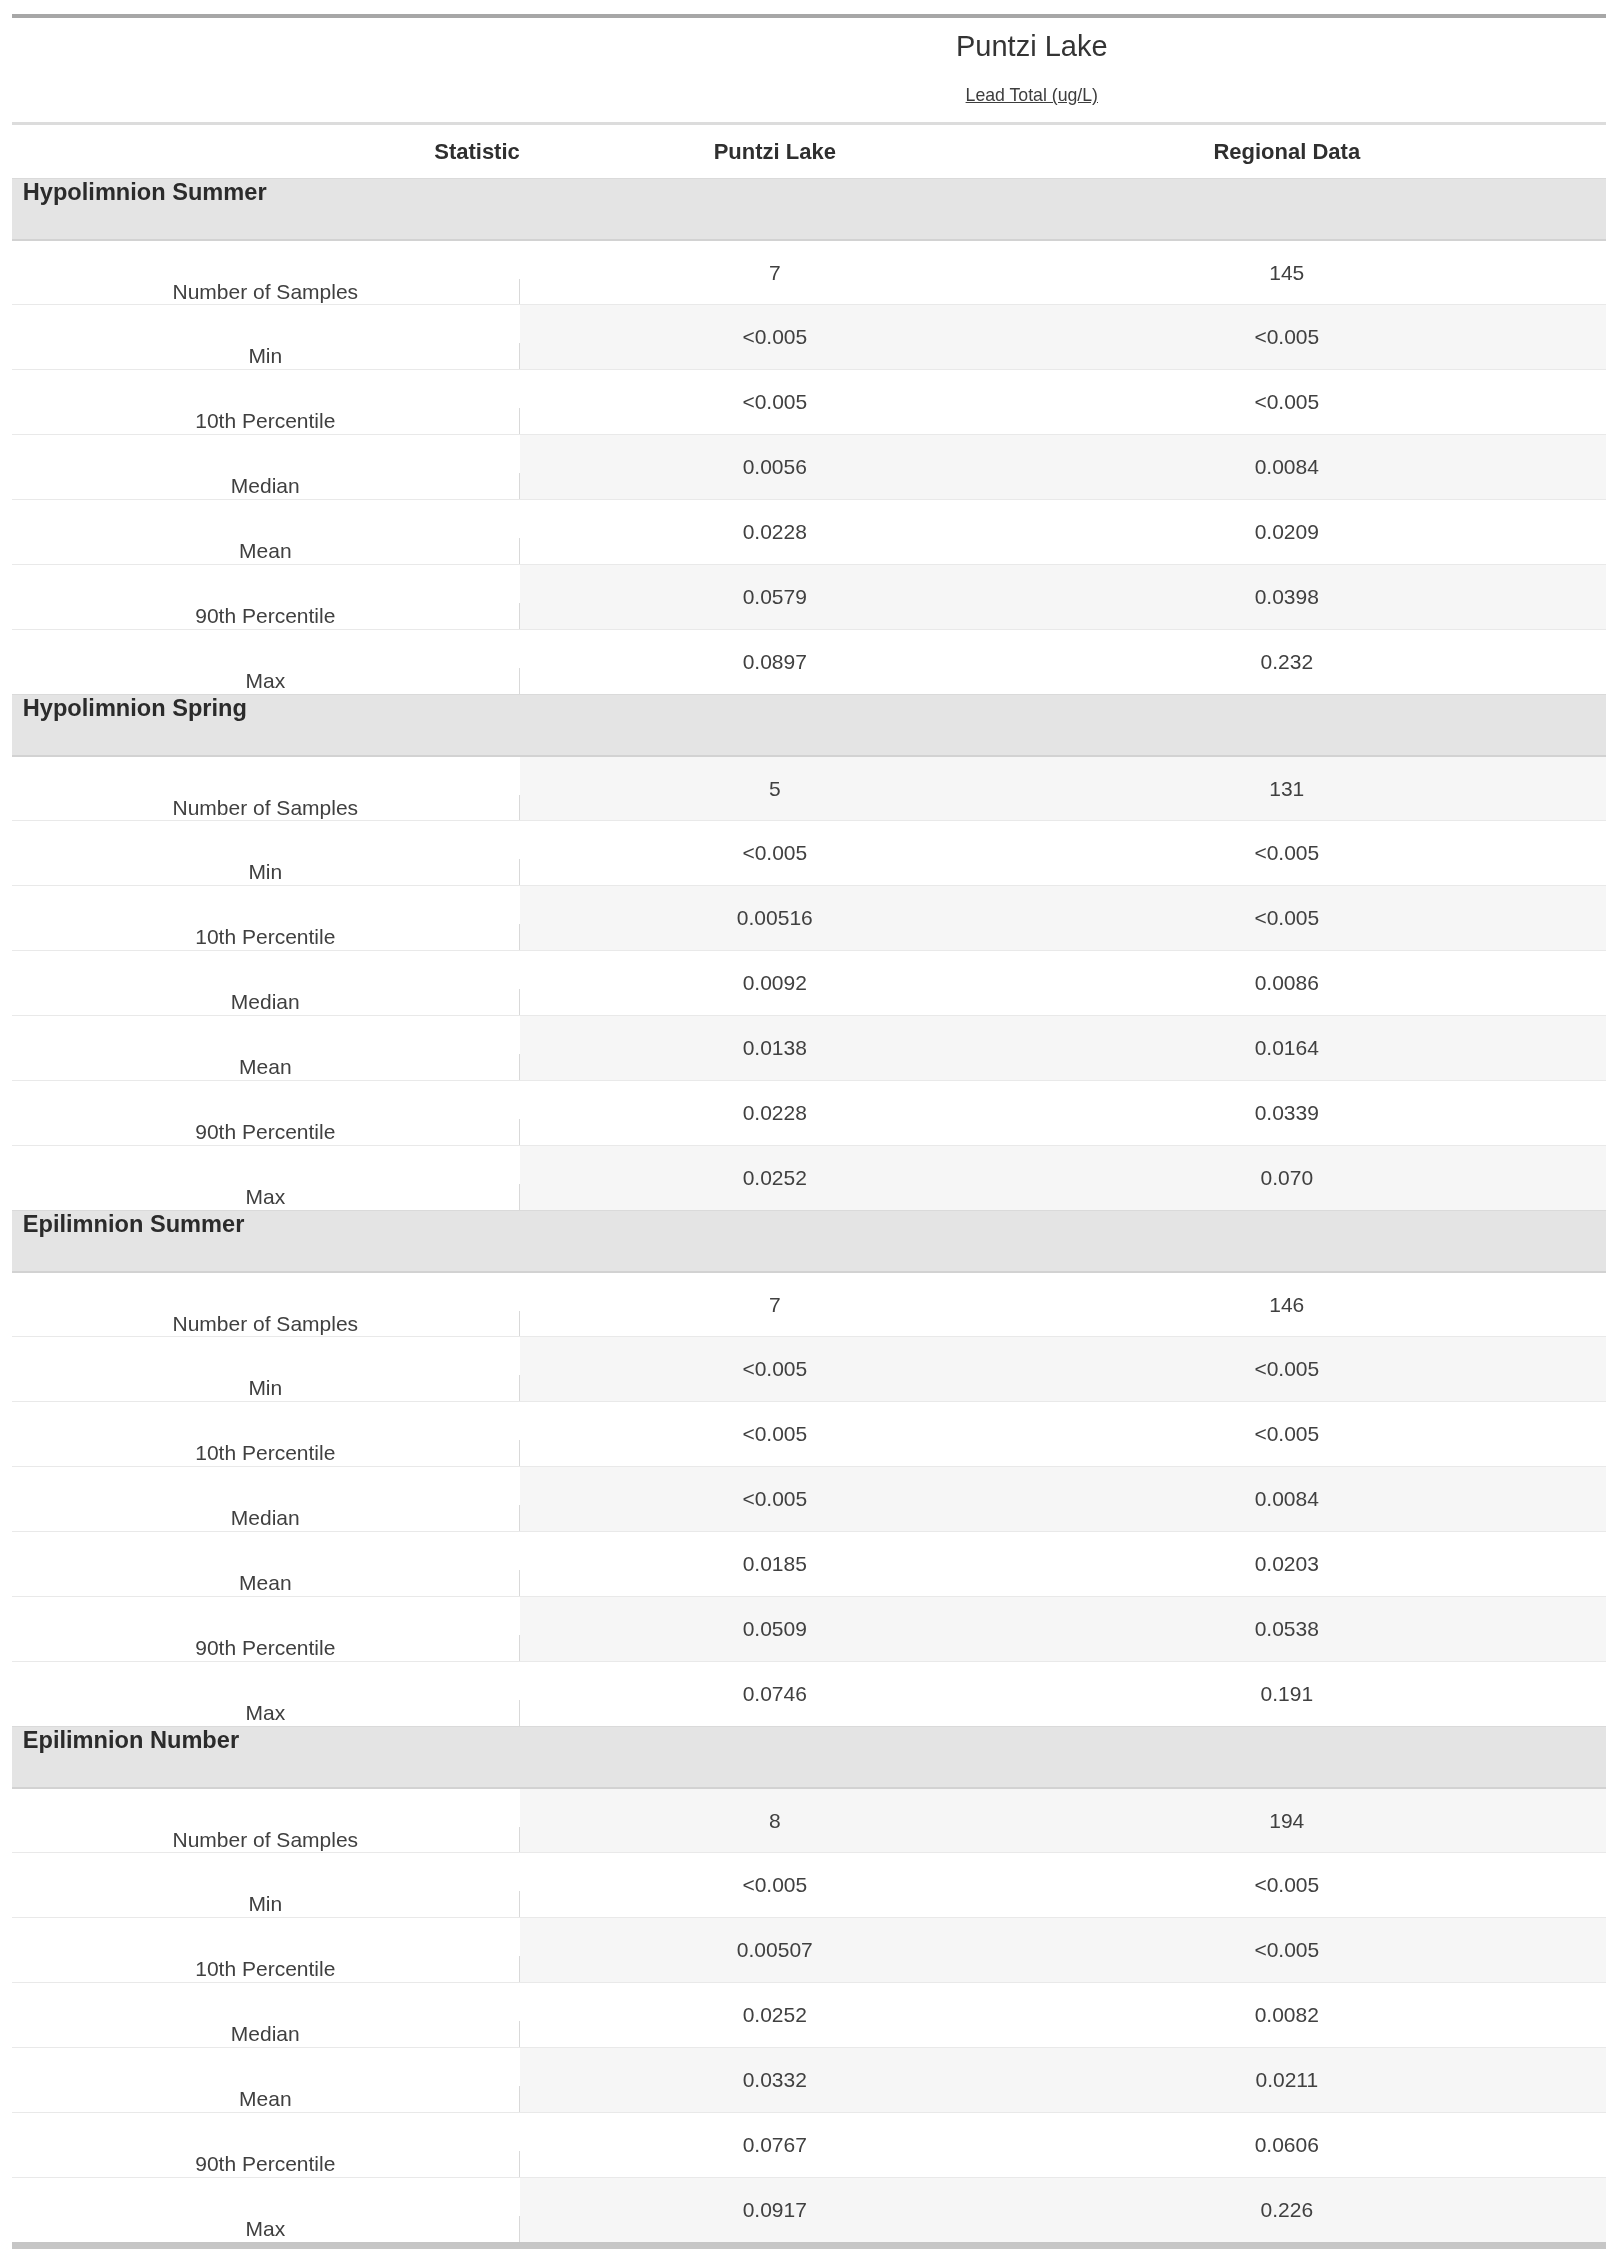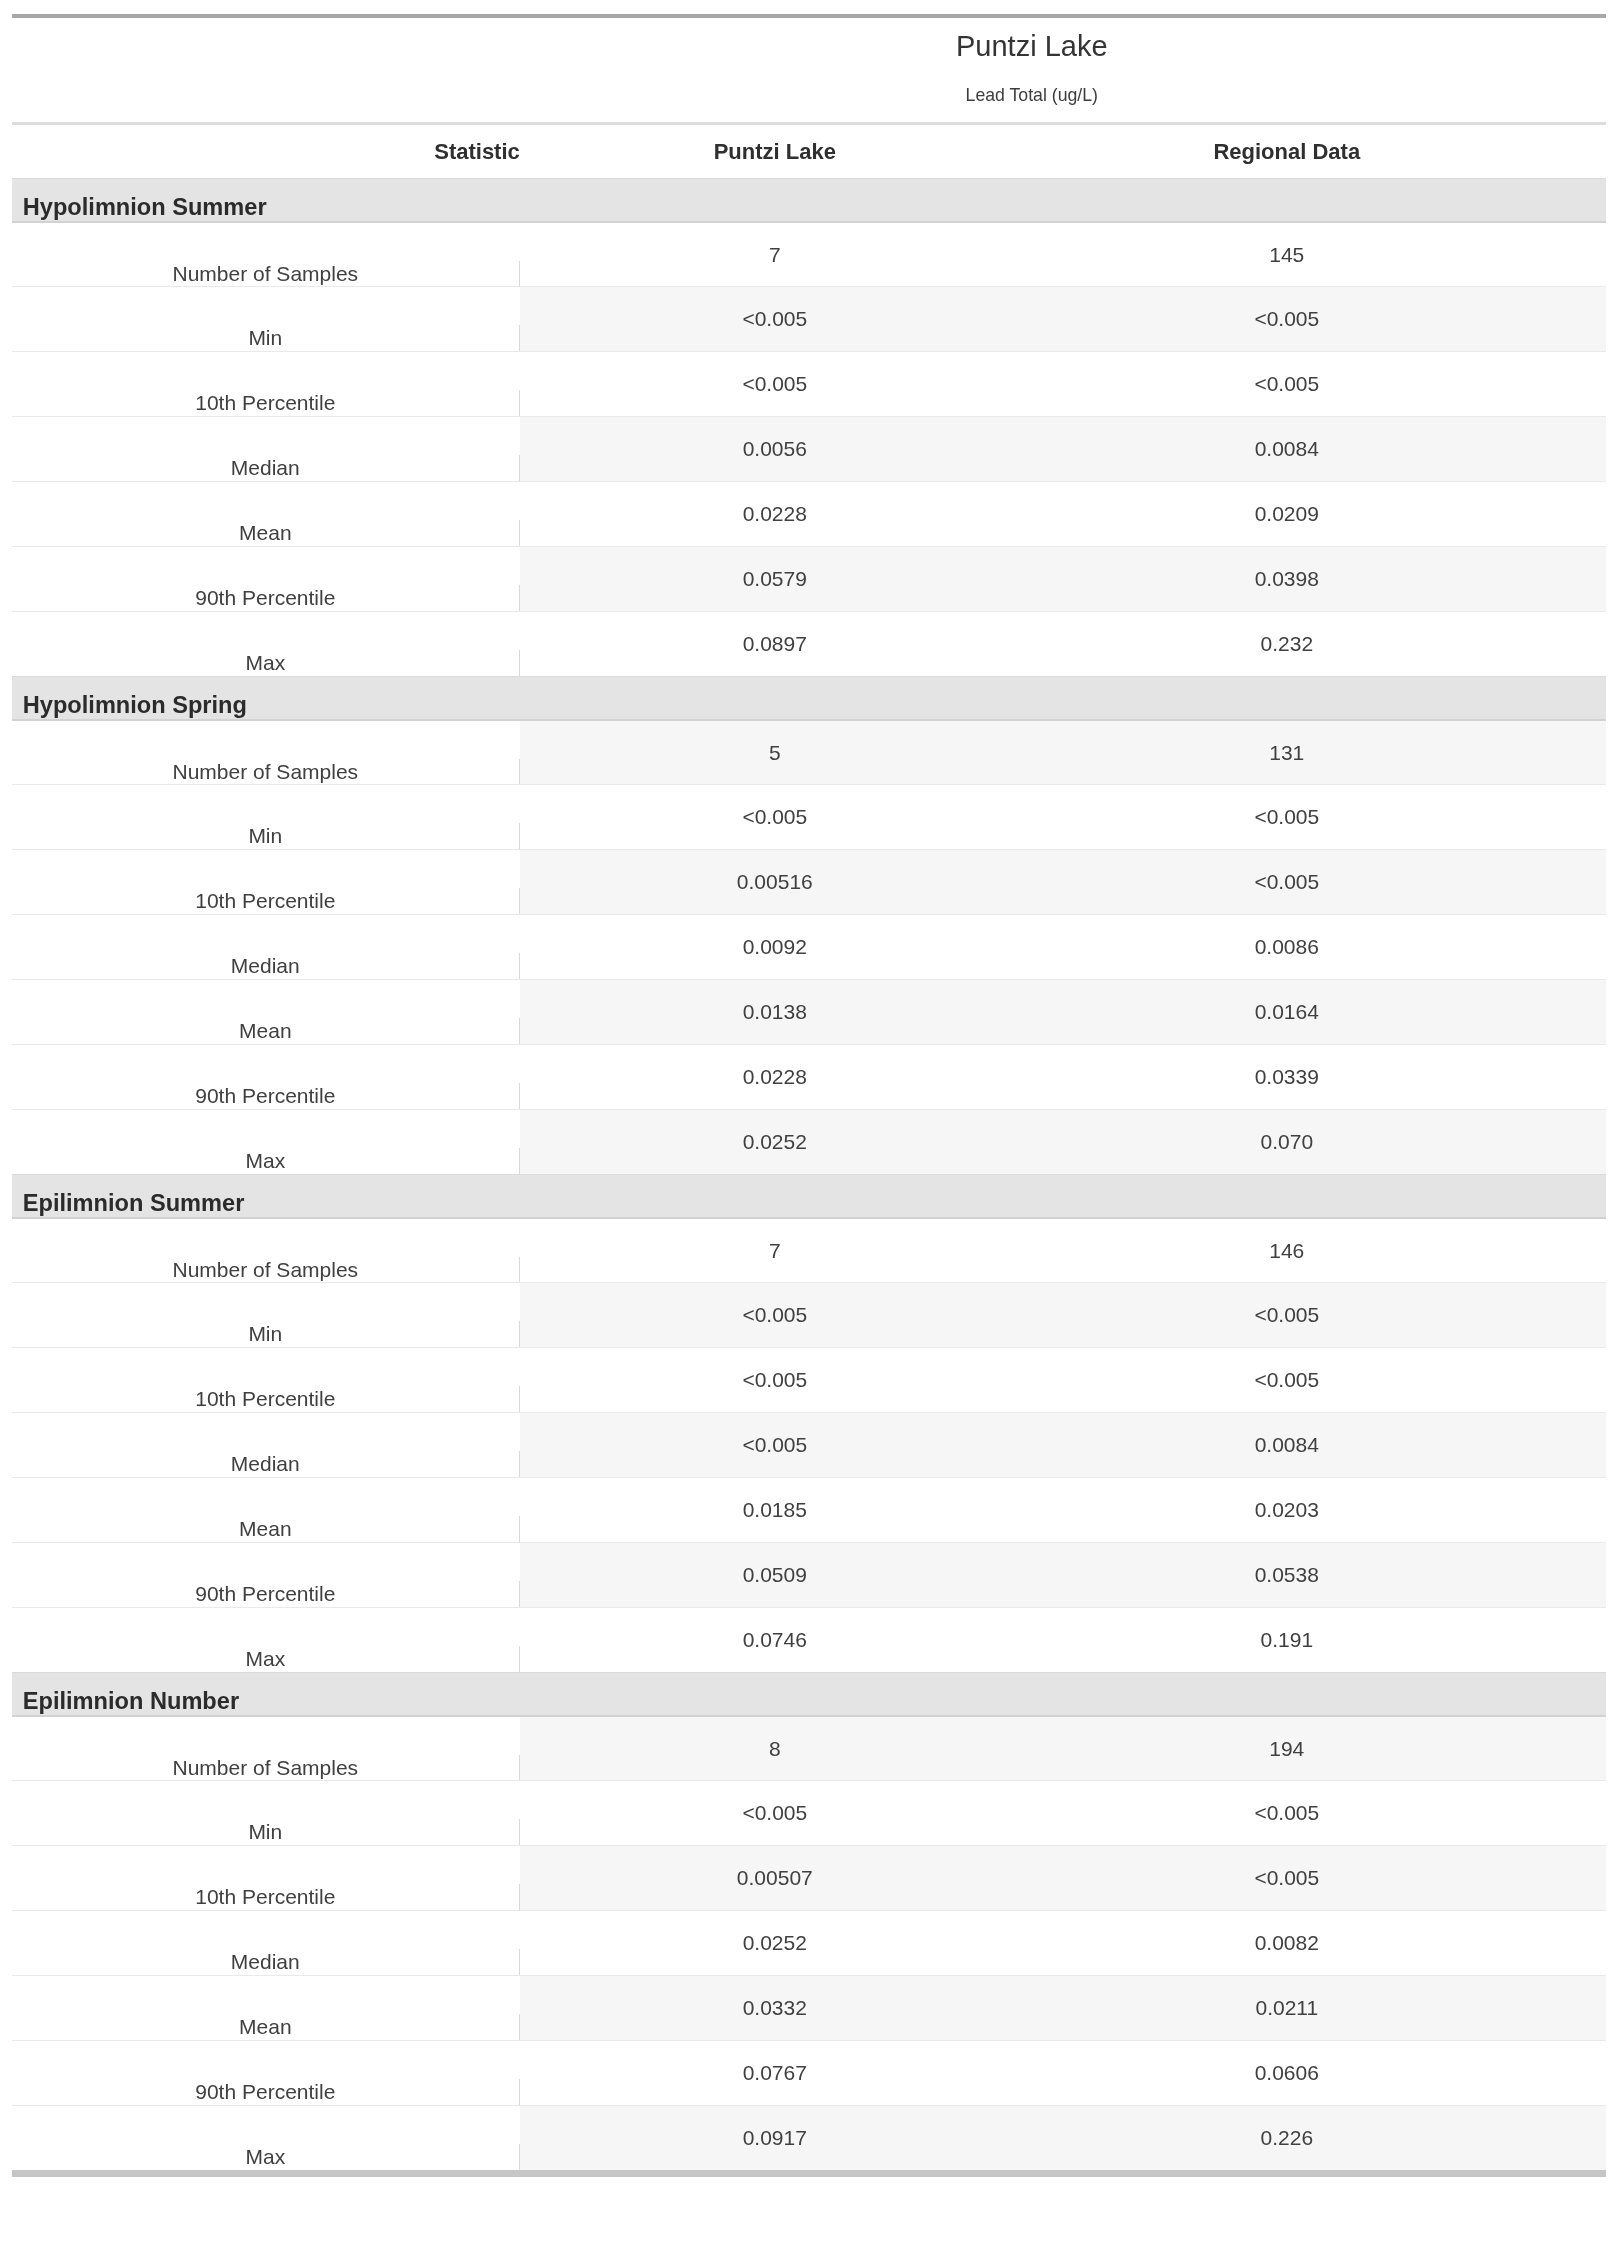--- a/index.html
+++ b/index.html
@@ -26,46 +26,47 @@
     font-size: 29px;
     font-weight: 400;
     color: #343434;
     line-height: 1.1;
   }
   .chart-subtitle {
     margin-top: 22px;
     font-size: 17.7px;
     font-weight: 400;
     color: #3d3d3d;
+    text-decoration: underline;
   }
   .title-divider { height: 3.4px; background: #dcdcdc; }
 
   .grid-row {
     display: grid;
     grid-template-columns: 508px 510px 514px 1fr;
   }
 
   .header-row {
     height: 53px;
     align-items: center;
     font-size: 22px;
     font-weight: 700;
     color: #2f2f2f;
   }
   .header-row .col-statistic { padding-left: 11px; text-align: right; }
   .header-row .col-center { text-align: center; }
 
   .section-header {
-    height: 45px;
+    height: 63px;
     background: #e4e4e4;
     border-top: 1.7px solid #dadada;
     border-bottom: 2.5px solid #d2d2d2;
     box-sizing: border-box;
     display: flex;
-    align-items: flex-end;
+    align-items: flex-start;
     padding-left: 11px;
     font-size: 23.6px;
     font-weight: 700;
     color: #2b2b2b;
   }
 
   .section-rows .row {
     height: 65px;
     box-sizing: border-box;
     border-top: 1.7px solid #e9e9e9;

